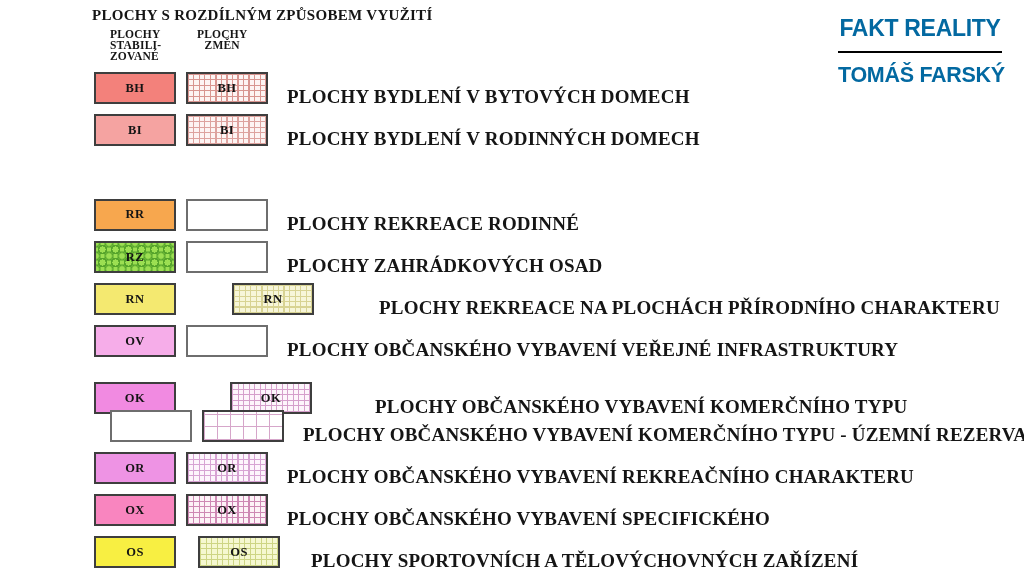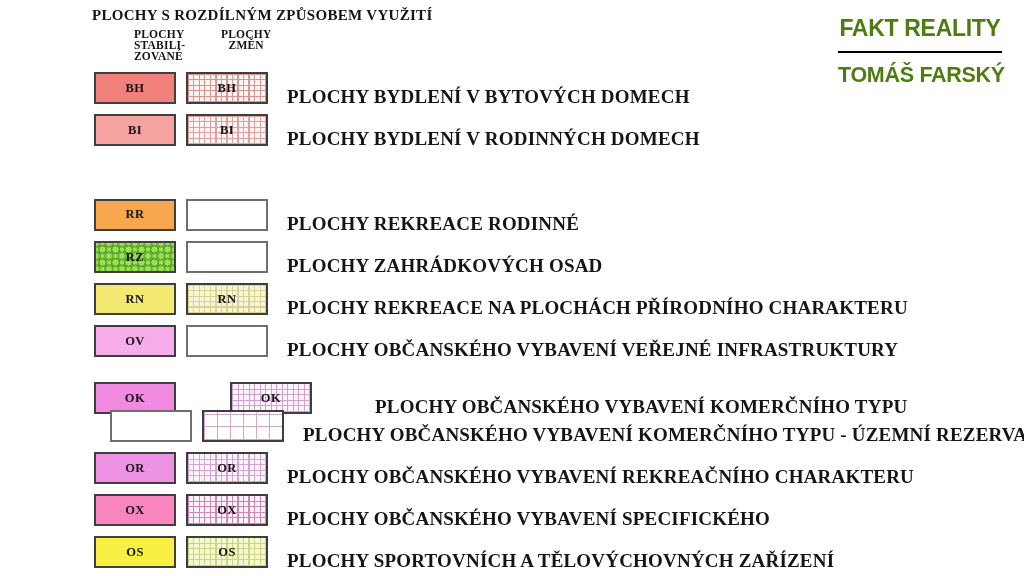--- a/index.html
+++ b/index.html
@@ -8,21 +8,21 @@
 
   .page { position:absolute; inset:0; background:#ffffff; }
 
   .title {
     position:absolute; left:92px; top:7px;
     font-size:15px; font-weight:bold; letter-spacing:0.3px; white-space:nowrap;
   }
 
   .colhead {
     position:absolute; top:29px;
-    font-size:11.5px; font-weight:bold; line-height:11px; letter-spacing:0.2px;margin-left:24px;
+    font-size:11.5px; font-weight:bold; line-height:11px; letter-spacing:0.2px;
   }
   .colhead-1 { left:110px; }
   .colhead-2 { left:197px; text-align:center; }
 
   .rows { position:absolute; left:0; top:0; width:100%; height:100%; }
 
   .row {
     position:absolute; left:94px; height:34px;
     display:flex; align-items:flex-end;
   }
@@ -59,21 +59,21 @@
   }
 
   .desc {
     margin-left:19px; white-space:nowrap;
     font-size:19px; font-weight:bold; letter-spacing:0.2px; line-height:1;
     transform:translateY(2px);
   }
 
   .watermark {
     position:absolute; left:838px; top:15px; width:164px; text-align:center;
-    font-family:"Liberation Sans", sans-serif; color:#4d7c0f;
+    font-family:"Liberation Sans", sans-serif; color:#0369a1;
   }
   .wm1 { font-size:23px; font-weight:900; letter-spacing:-0.3px; white-space:nowrap; }
   .wm-divider { height:0; border-top:2px solid #000000; margin:9px 0 10px 0; }
   .wm2 { font-size:21.5px; font-weight:900; letter-spacing:-0.3px; white-space:nowrap; }
 </style>
 </head>
 <body>
 
 <div class="page">
 
@@ -125,21 +125,21 @@
     <div class="row" style="top: 196.6px;">
       <div class="swatch stab" style="background: rgb(247, 167, 78);">
         <span class="code">RR</span>
       </div>
       <div class="swatch chg empty">
         <span class="code"></span>
       </div>
       <div class="desc">PLOCHY REKREACE RODINNÉ</div>
     </div>
 
-    <div class="row" style="top: 281px;">
+    <div class="row" style="top: 281px; gap: 46px;">
       <div class="swatch stab" style="background: rgb(244, 233, 112);">
         <span class="code">RN</span>
       </div>
       <div class="swatch chg grid-fine" style="background-color: rgb(247, 246, 217); --line: #d8d393;">
         <span class="code">RN</span>
       </div>
       <div class="desc">PLOCHY REKREACE NA PLOCHÁCH PŘÍRODNÍHO CHARAKTERU</div>
     </div>
 
     <div class="row" style="top: 323.2px;">
@@ -185,21 +185,21 @@
     <div class="row" style="top: 492px;">
       <div class="swatch stab" style="background: rgb(249, 133, 191);">
         <span class="code">OX</span>
       </div>
       <div class="swatch chg grid-fine" style="background-color: rgb(253, 242, 247); --line: #ce88b4;">
         <span class="code">OX</span>
       </div>
       <div class="desc">PLOCHY OBČANSKÉHO VYBAVENÍ SPECIFICKÉHO</div>
     </div>
 
-    <div class="row" style="top: 534.2px;">
+    <div class="row" style="top: 534.2px; gap: 12px;">
       <div class="swatch stab" style="background: rgb(248, 239, 66);">
         <span class="code">OS</span>
       </div>
       <div class="swatch chg grid-fine" style="background-color: rgb(245, 248, 208); --line: #cdd584;">
         <span class="code">OS</span>
       </div>
       <div class="desc">PLOCHY SPORTOVNÍCH A TĚLOVÝCHOVNÝCH ZAŘÍZENÍ</div>
     </div>
   </div>
 

